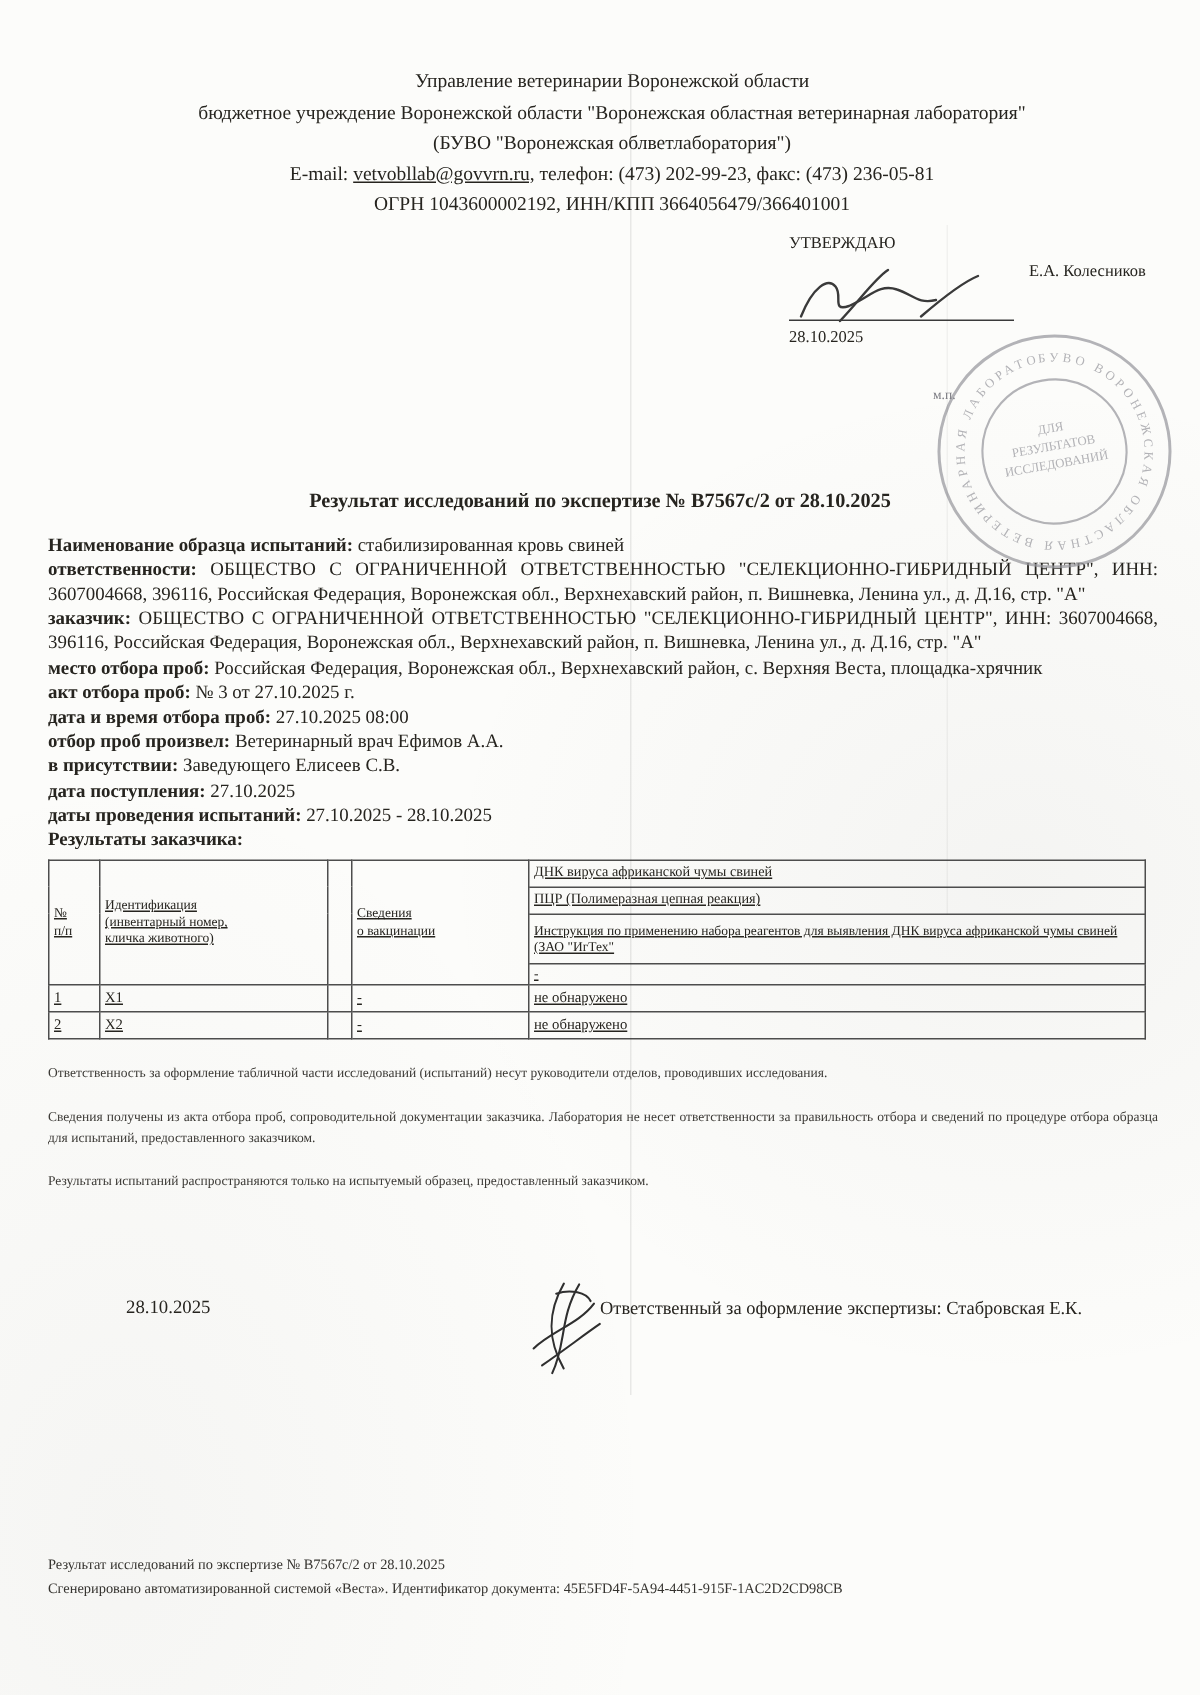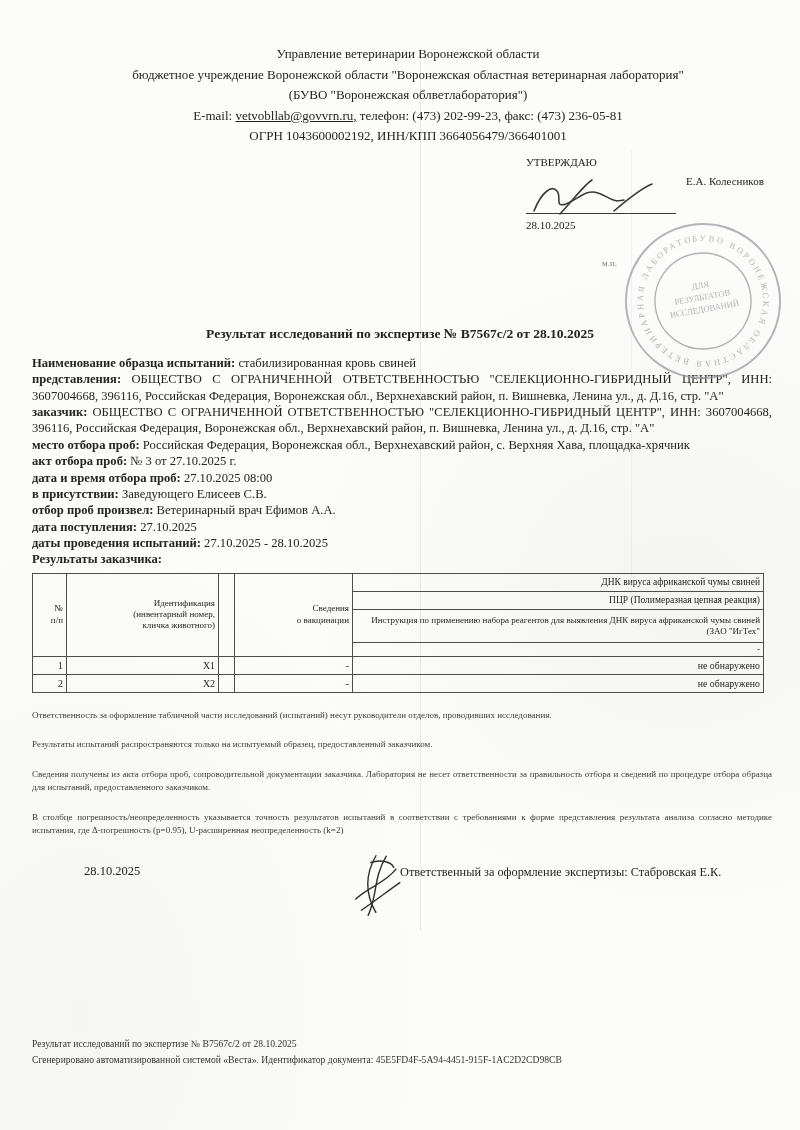--- a/index.html
+++ b/index.html
@@ -13,32 +13,32 @@
 
   .header{position:absolute;top:44px;left:16px;right:0;text-align:center;font-size:13px;line-height:1.58;}
   .header .email{color:#26241f;}
 
   .approve{position:absolute;top:154px;left:526px;width:300px;font-size:11px;line-height:1.5;}
   .sig-flex{display:flex;align-items:flex-start;margin-top:2px;}
   .sig-box{width:150px;border-bottom:1.2px solid #3a3a3a;position:relative;height:40px;}
   .sig-box svg{position:absolute;left:0;bottom:-6px;}
   .sig-name{margin-left:10px;white-space:nowrap;}
   .approve-date{margin-top:3px;}
-  .mp{position:absolute;top:258px;left:602px;font-size:9px;color:#7d7d84;z-index:4;text-align:right;}
+  .mp{position:absolute;top:258px;left:622px;font-size:9px;color:#7d7d84;z-index:4;text-align:right;}
 
   .stamp{position:absolute;top:216px;left:608px;z-index:3;filter:blur(0.45px);pointer-events:none;}
 
   .doc-title{position:absolute;top:326px;left:0;right:0;text-align:center;font-weight:bold;font-size:13.5px;}
 
   .body-block{position:absolute;top:355px;left:32px;width:740px;}
   .field{margin:0;font-size:12.6px;line-height:1.3;text-align:justify;}
   .field .b{font-weight:bold;margin-top:27px;}
 
   table.res{border-collapse:collapse;width:732px;margin-top:5px;table-layout:fixed;}
-  table.res td{border:1px solid #4d4d4d;padding:1px 3px;text-align:right;vertical-align:middle;}
+  table.res td{border:1px solid #4d4d4d;padding:1px 3px;text-align:left;vertical-align:middle;text-decoration:underline;}
   .hcell{font-size:9px;line-height:1.25;white-space:pre-line;}
   .g1,.g2{font-size:9.5px;height:15px;}
   .g3{font-size:9px;line-height:1.2;height:30px;}
   .g4{font-size:9px;height:11px;}
   .drow td{font-size:9.8px;height:15px;}
 
   .notes{margin-top:8px;}
   .notes p{margin:16px 0 5px 0;font-size:9px;line-height:1.5;color:#3c3a36;text-align:justify;}
 
   .sign-row{position:absolute;top:852px;left:32px;width:740px;height:80px;}
@@ -101,27 +101,27 @@
         <text x="95" y="84">РЕЗУЛЬТАТОВ</text>
         <text x="95" y="96">ИССЛЕДОВАНИЙ</text>
       </g>
     </g>
   </svg>
 
   <div class="doc-title">Результат исследований по экспертизе № В7567с/2 от 28.10.2025</div>
 
   <div class="body-block">
     <p class="field"><span class="b">Наименование образца испытаний:</span> <span>стабилизированная кровь свиней</span></p>
-    <p class="field"><span class="b">представления:</span> <span>ОБЩЕСТВО С ОГРАНИЧЕННОЙ ОТВЕТСТВЕННОСТЬЮ "СЕЛЕКЦИОННО-ГИБРИДНЫЙ ЦЕНТР", ИНН: 3607004668, 396116, Российская Федерация, Воронежская обл., Верхнехавский район, п. Вишневка, Ленина ул., д. Д.16, стр. "А"</span></p>
+    <p class="field"><span class="b">ответственности:</span> <span>ОБЩЕСТВО С ОГРАНИЧЕННОЙ ОТВЕТСТВЕННОСТЬЮ "СЕЛЕКЦИОННО-ГИБРИДНЫЙ ЦЕНТР", ИНН: 3607004668, 396116, Российская Федерация, Воронежская обл., Верхнехавский район, п. Вишневка, Ленина ул., д. Д.16, стр. "А"</span></p>
     <p class="field"><span class="b">заказчик:</span> <span>ОБЩЕСТВО С ОГРАНИЧЕННОЙ ОТВЕТСТВЕННОСТЬЮ "СЕЛЕКЦИОННО-ГИБРИДНЫЙ ЦЕНТР", ИНН: 3607004668, 396116, Российская Федерация, Воронежская обл., Верхнехавский район, п. Вишневка, Ленина ул., д. Д.16, стр. "А"</span></p>
-    <p class="field"><span class="b">место отбора проб:</span> <span>Российская Федерация, Воронежская обл., Верхнехавский район, с. Верхняя Хава, площадка-хрячник</span></p>
+    <p class="field"><span class="b">место отбора проб:</span> <span>Российская Федерация, Воронежская обл., Верхнехавский район, с. Верхняя Веста, площадка-хрячник</span></p>
     <p class="field"><span class="b">акт отбора проб:</span> <span>№ 3 от 27.10.2025 г.</span></p>
     <p class="field"><span class="b">дата и время отбора проб:</span> <span>27.10.2025 08:00</span></p>
+    <p class="field"><span class="b">отбор проб произвел:</span> <span>Ветеринарный врач Ефимов А.А.</span></p>
     <p class="field"><span class="b">в присутствии:</span> <span>Заведующего Елисеев С.В.</span></p>
-    <p class="field"><span class="b">отбор проб произвел:</span> <span>Ветеринарный врач Ефимов А.А.</span></p>
     <p class="field"><span class="b">дата поступления:</span> <span>27.10.2025</span></p>
     <p class="field"><span class="b">даты проведения испытаний:</span> <span>27.10.2025 - 28.10.2025</span></p>
     <p class="field"><span class="b">Результаты заказчика:</span></p>
 
     <table class="res">
       <colgroup>
           <col style="width:34px">
           <col style="width:152px">
           <col style="width:16px">
           <col style="width:118px">
@@ -160,23 +160,22 @@
         <td>X2</td>
         <td></td>
         <td>-</td>
         <td>не обнаружено</td>
       </tr>
     </tbody>
       </table>
 
     <div class="notes">
       <p>Ответственность за оформление табличной части исследований (испытаний) несут руководители отделов, проводивших исследования.</p>
+      <p>Сведения получены из акта отбора проб, сопроводительной документации заказчика. Лаборатория не несет ответственности за правильность отбора и сведений по процедуре отбора образца для испытаний, предоставленного заказчиком.</p>
       <p>Результаты испытаний распространяются только на испытуемый образец, предоставленный заказчиком.</p>
-      <p>Сведения получены из акта отбора проб, сопроводительной документации заказчика. Лаборатория не несет ответственности за правильность отбора и сведений по процедуре отбора образца для испытаний, предоставленного заказчиком.</p>
-      <p>В столбце погрешность/неопределенность указывается точность результатов испытаний в соответствии с требованиями к форме представления результата анализа согласно методике испытания, где Δ-погрешность (p=0.95), U-расширенная неопределенность (k=2)</p>
     </div>
   </div>
 
   <div class="sign-row">
     <span class="sign-date">28.10.2025</span>
     <svg class="sign-scribble" width="64" height="66" viewBox="0 0 64 66">
       <g fill="none" stroke="#2f2f2f" stroke-width="1.4" stroke-linecap="round">
         <path d="M36,4 C22,22 20,40 28,60"></path>
         <path d="M46,6 C30,26 32,44 20,62"></path>
         <path d="M10,44 C24,34 42,32 54,20"></path>

